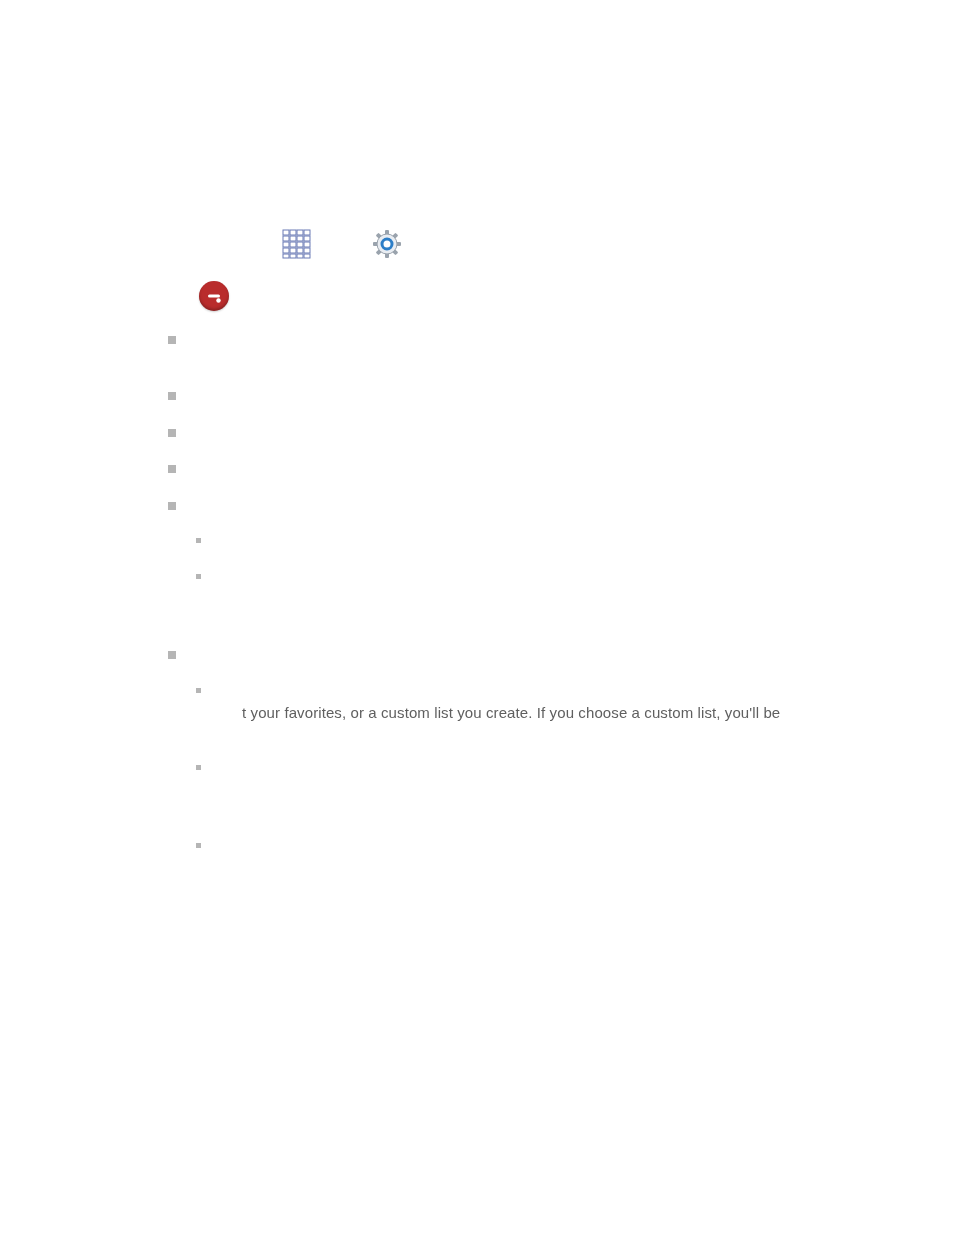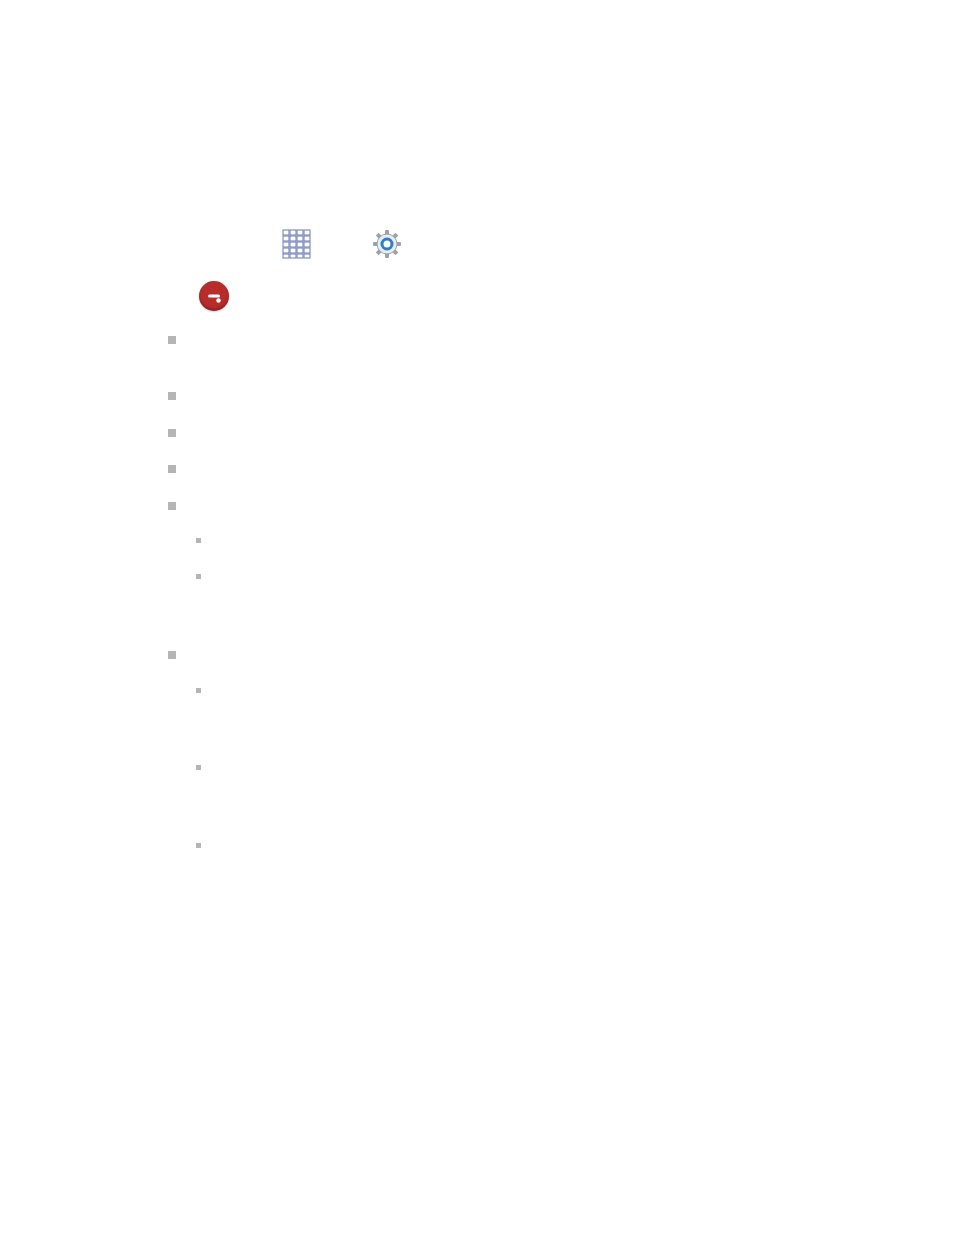--- a/index.html
+++ b/index.html
@@ -148,13 +148,14 @@
   <span class="sq" style="left:168px; top:465px;"></span>
   <span class="sq" style="left:168px; top:502px;"></span>
   <span class="sq" style="left:168px; top:651px;"></span>
 
   <span class="dot" style="left:196px; top:538px;"></span>
   <span class="dot" style="left:196px; top:574px;"></span>
   <span class="dot" style="left:196px; top:688px;"></span>
   <span class="dot" style="left:196px; top:765px;"></span>
   <span class="dot" style="left:196px; top:843px;"></span>
 
+  <div class="text-frag">t your favorites, or a custom list you create. If you choose a custom list, you'll be</div>
 </div>
 
 </body></html>

